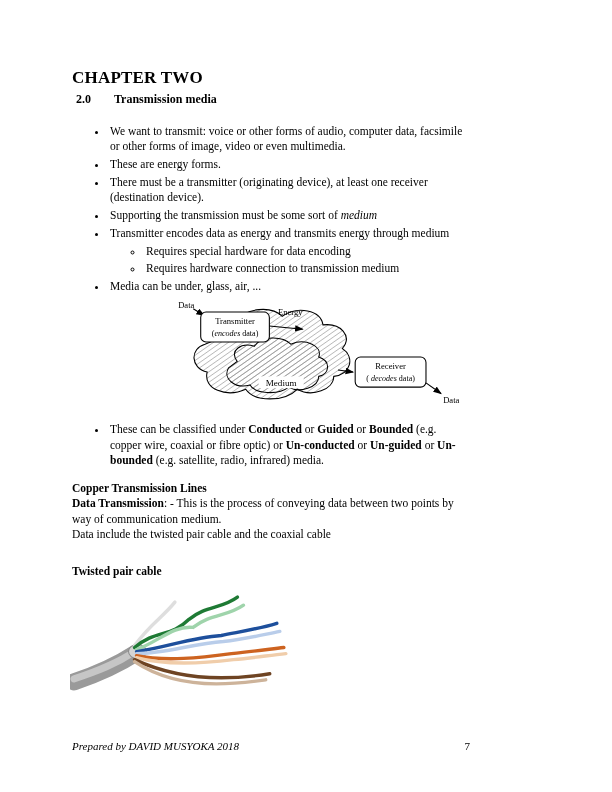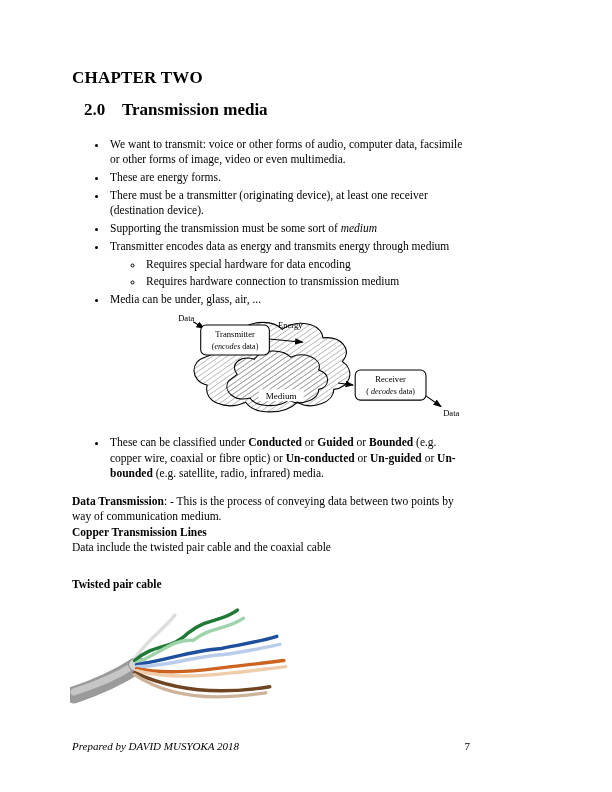--- a/index.html
+++ b/index.html
@@ -6,21 +6,21 @@
   .page{
     position:relative;
     width:540px;height:792px;
     background:#ffffff;
     font-family:"Liberation Serif", serif;
     color:#000;
     overflow:hidden;
   }
   .content{position:absolute;left:72px;right:70px;top:68px;}
   .chapter-title{font-size:17px;font-weight:bold;margin:0 0 4px 0;letter-spacing:.2px;}
-  .section-heading{font-size:17px;font-weight:bold;display:flex;margin:12px;}
+  .section-heading{font-size:12px;font-weight:bold;display:flex;margin:4px;}
   .section-heading .secnum{display:inline-block;width:38px;}
   .body-text{font-size:11.5px;line-height:1.33;}
   ul.blist{margin:0;padding-left:36px;}
   ul.blist.top{margin-top:17px;}
   ul.blist > li{margin:0 0 2.5px 0;padding-left:2px;}
   ul.sublist{margin:3px 0 1px 0;padding-left:34px;}
   ul.sublist > li{margin:0 0 2px 0;padding-left:2px;}
   li.gap-before{margin-top:11px;}
   .diagram-wrap{margin:3px 0 2px 100px;}
   ul.blist.classified{margin-top:3px;}
@@ -103,22 +103,22 @@
         <line x1="236" y1="80" x2="250" y2="90" stroke="#000" stroke-width="1" marker-end="url(#arr)"></line>
         <text x="252" y="99" font-size="8">Data</text>
       </svg>
     </div>
 
     <ul class="blist classified body-text">
       <li><span>These can be classified under </span><b>Conducted</b><span> or </span><b>Guided</b><span> or </span><b>Bounded</b><span> (e.g. copper wire, coaxial or fibre optic) or </span><b>Un-conducted</b><span> or </span><b>Un-guided</b><span> or </span><b>Un-bounded</b><span> (e.g. satellite, radio, infrared) media.</span></li>
     </ul>
 
     <div class="para-block body-text">
+      <p><b class="subhead">Copper Transmission Lines</b></p>
       <p><b class="subhead">Data Transmission</b><span>: - This is the process of conveying data between two points by way of communication medium.</span></p>
-      <p><b class="subhead">Copper Transmission Lines</b></p>
       <p>Data include the twisted pair cable and the coaxial cable</p>
     </div>
 
     <div class="twisted-heading body-text">Twisted pair cable</div>
 
     <div class="cable-wrap">
       <svg width="232" height="104" viewBox="0 0 230 103">
 
         <g>
           <path d="M 4,92 C 28,84 46,76 66,63" stroke="#9a9a9a" stroke-width="17" fill="none" stroke-linecap="round"></path>

